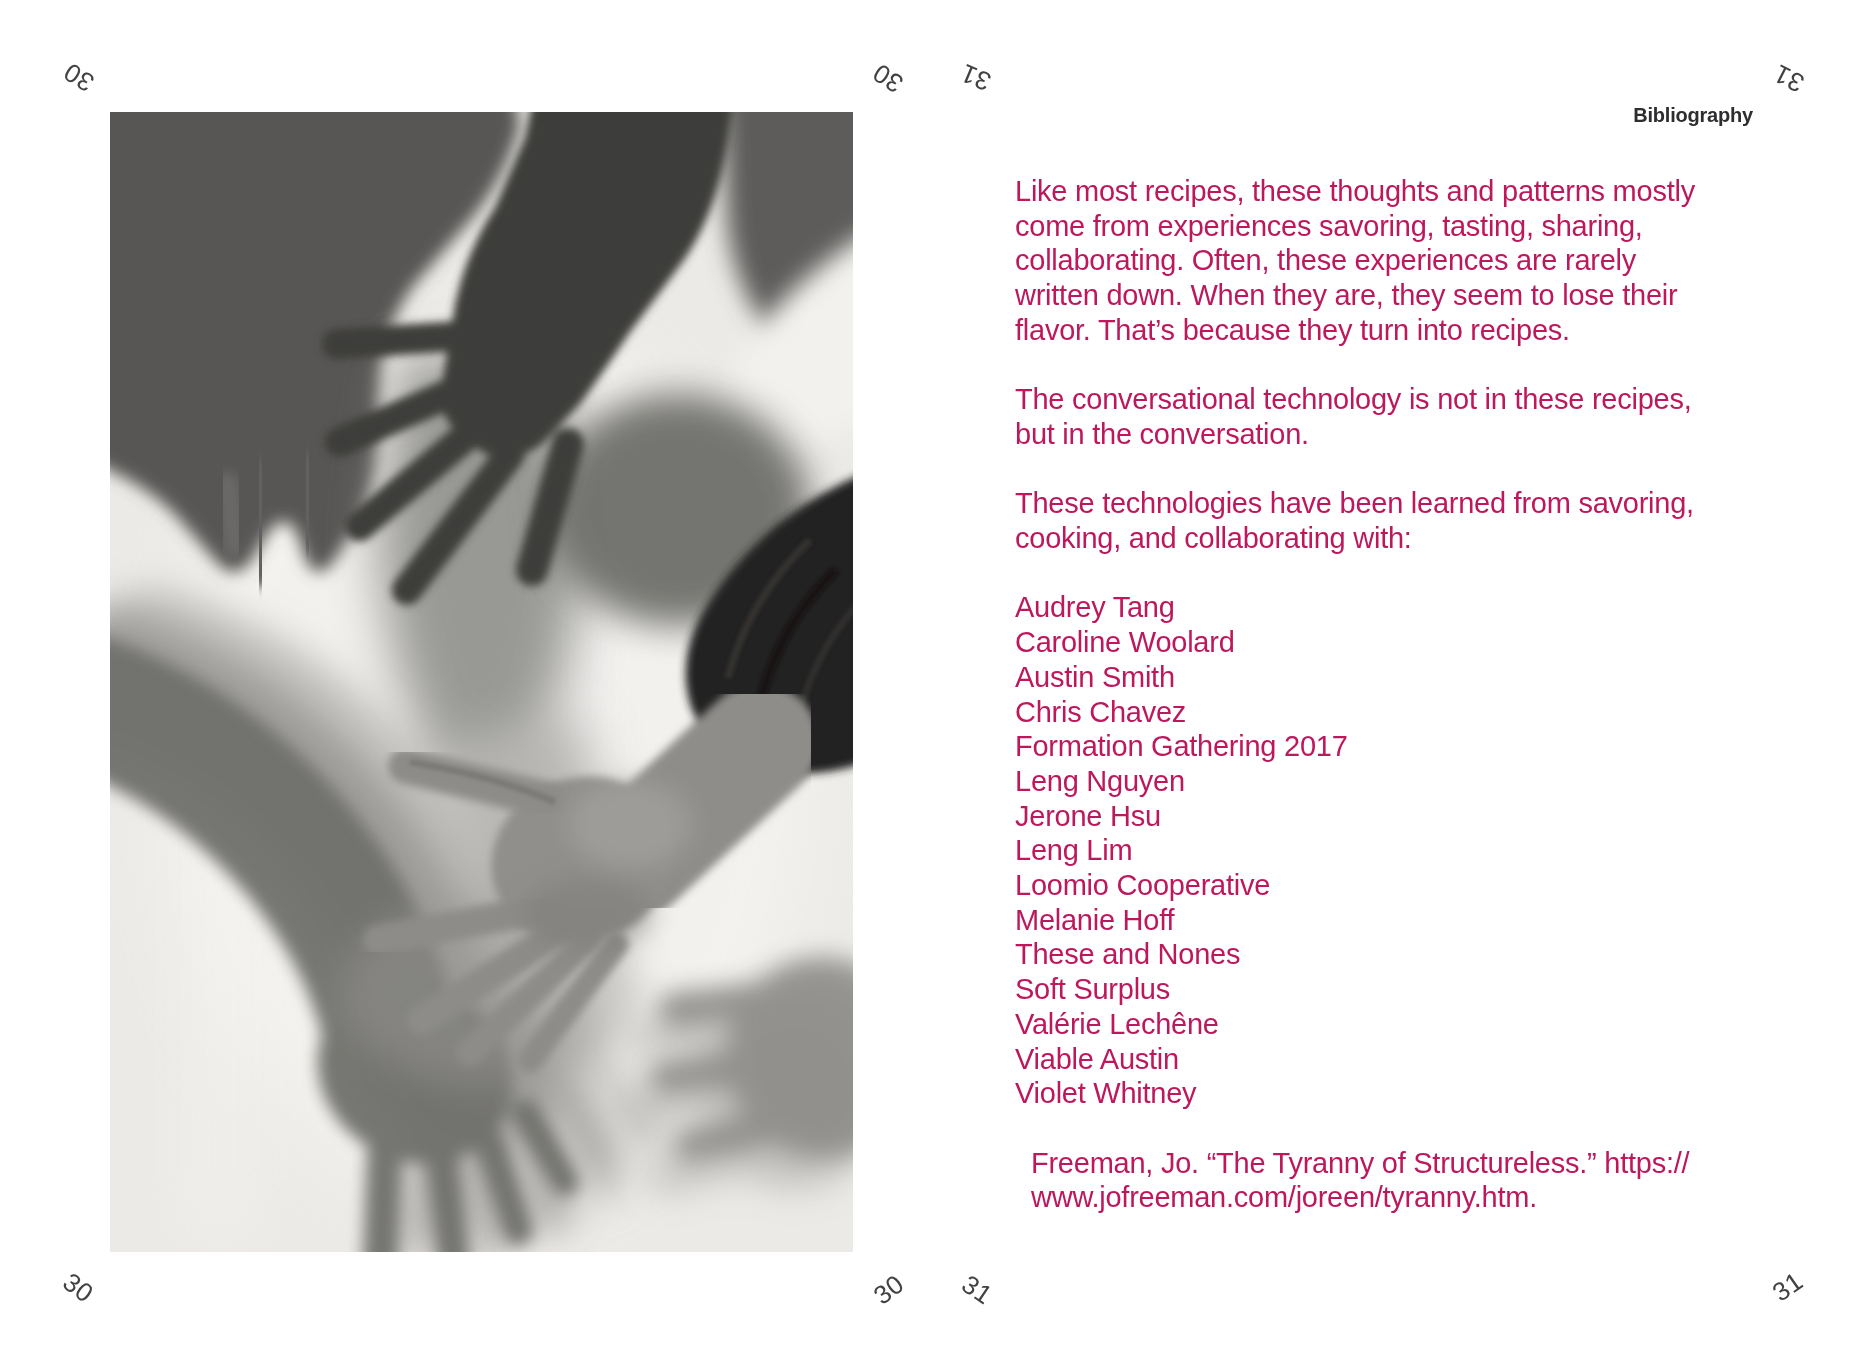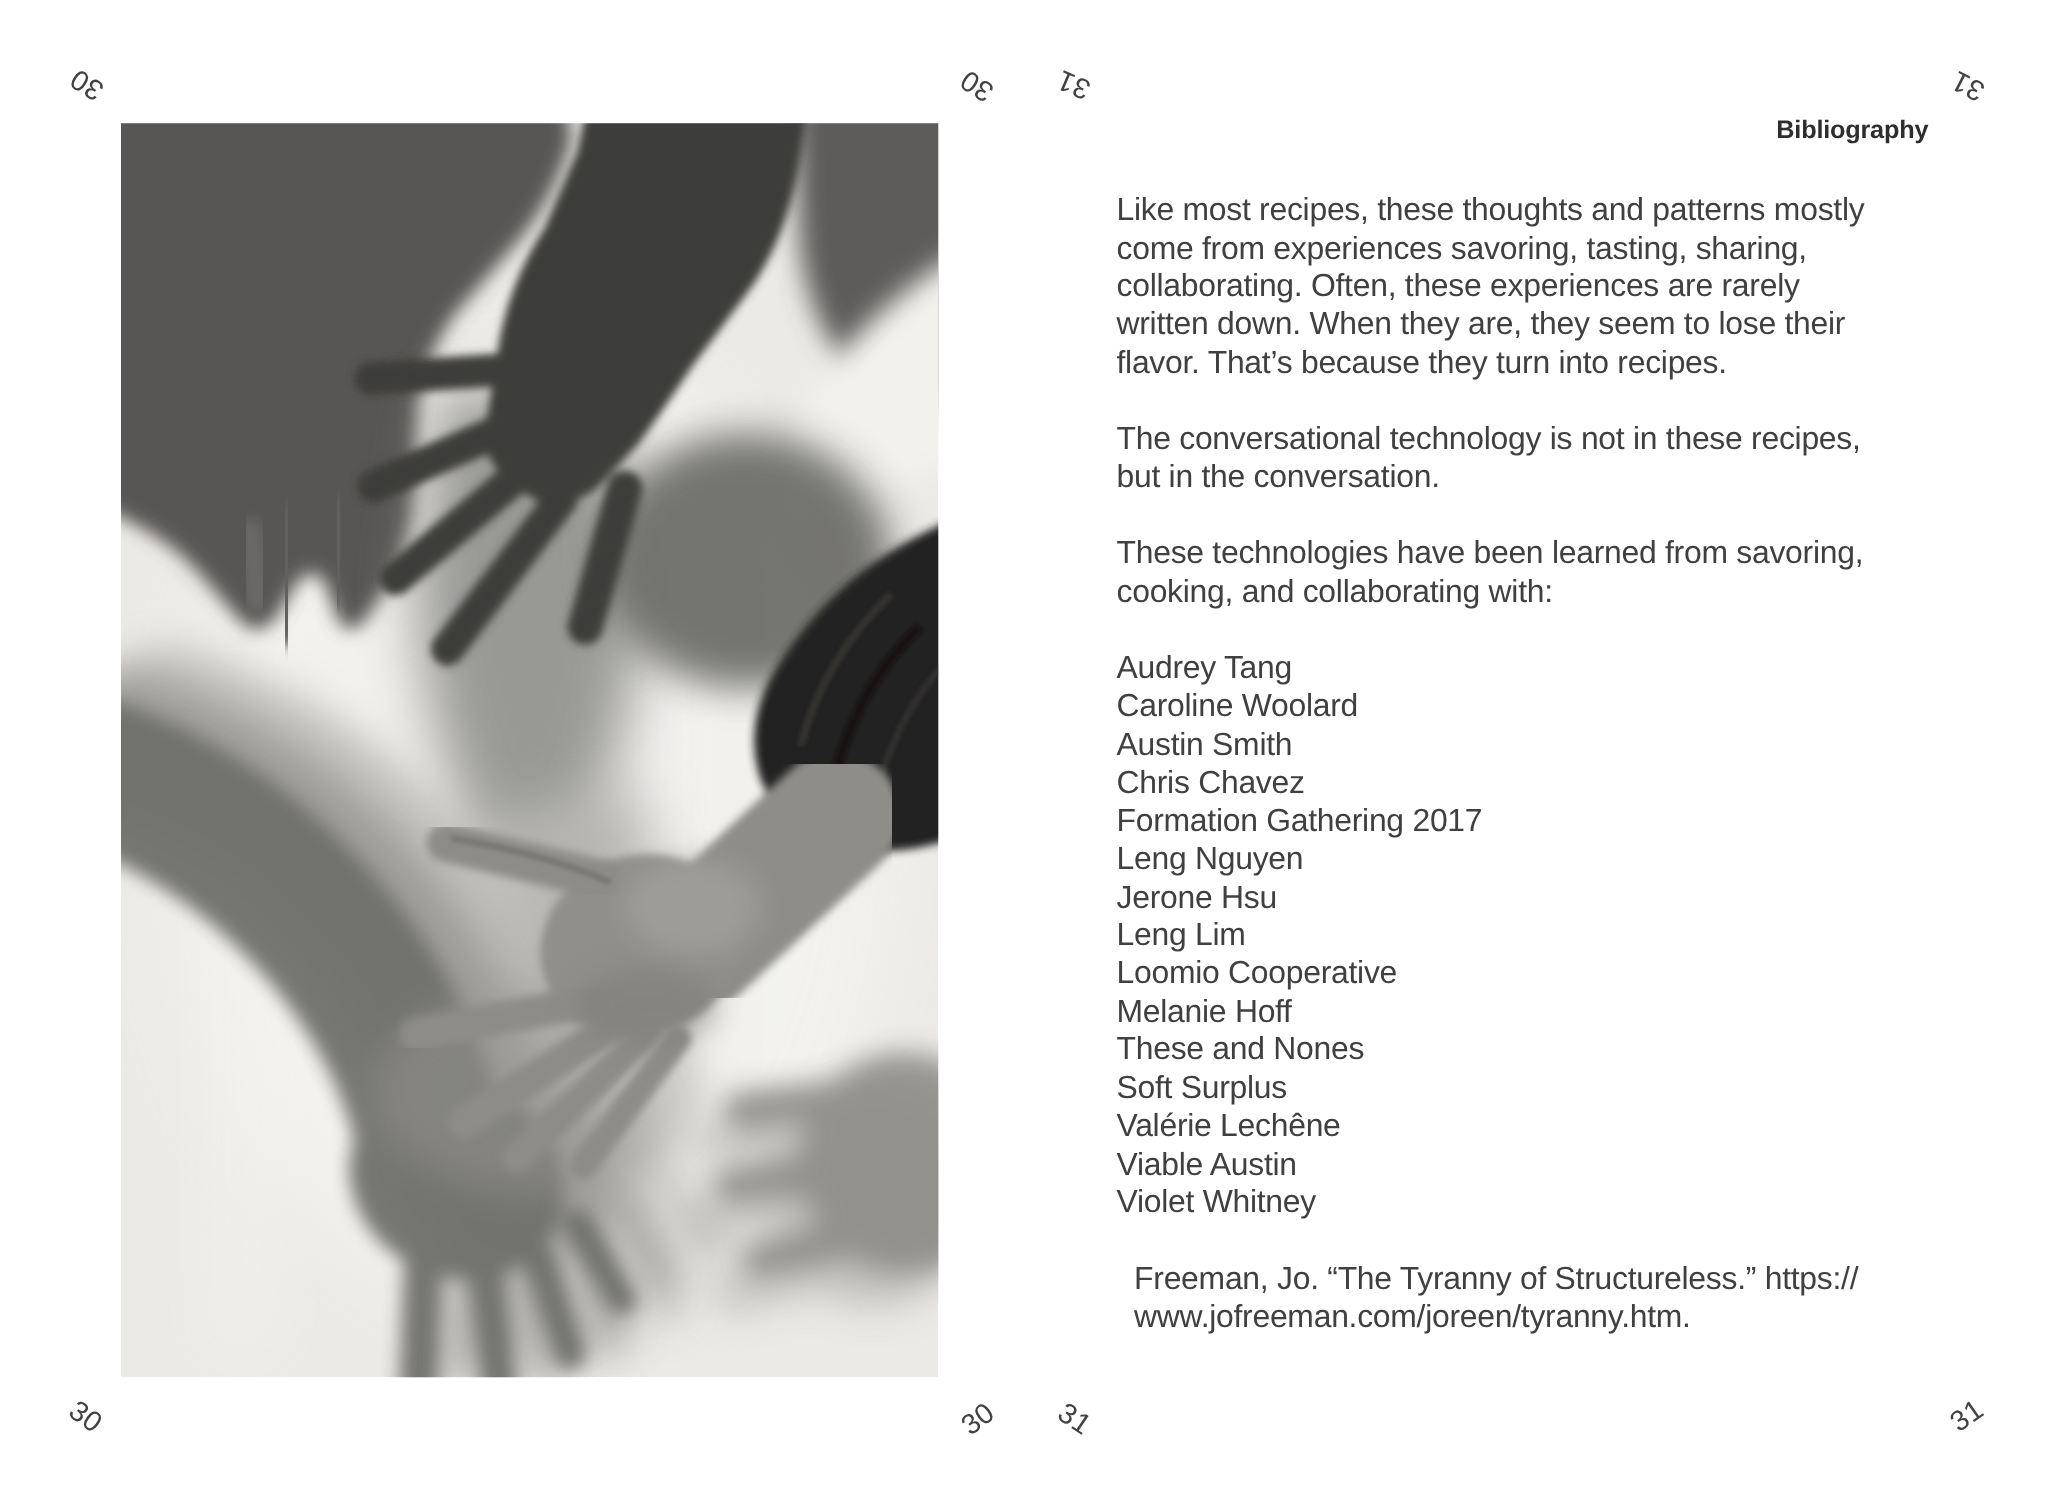--- a/index.html
+++ b/index.html
@@ -38,33 +38,33 @@
   .m-tr  { left: 1789px; top: 78px;   transform: translate(-50%,-50%) rotate(207deg); }
   .m-bl  { left: 78px;   top: 1288px; transform: translate(-50%,-50%) rotate(36deg);  }
   .m-bcl { left: 889px;  top: 1290px; transform: translate(-50%,-50%) rotate(-37deg); }
   .m-bcr { left: 977px;  top: 1290px; transform: translate(-50%,-50%) rotate(34deg);  }
   .m-br  { left: 1788px; top: 1287px; transform: translate(-50%,-50%) rotate(-35deg); }
 
   
   .heading {
     position: absolute;
     top: 104px; right: 113px;
-    font-size: 23px;
+    font-size: 20px;
     font-weight: 700;
     color: #2e2e30;
     letter-spacing: -0.2px;
   }
   .textcol {
     position: absolute;
     left: 1015px; top: 174px;
     width: 762px;
     font-size: 29px;
     line-height: 34.7px;
     letter-spacing: -0.25px;
-    color: #404040;
+    color: #be185d;
   }
   .textcol p { margin: 0 0 34.7px 0; white-space: pre-line; }
   .names { margin: 0 0 34.7px 0; }
   .citation { margin: 16px !important; }
 </style>
 </head>
 <body>
 
 <div class="spread">
 

